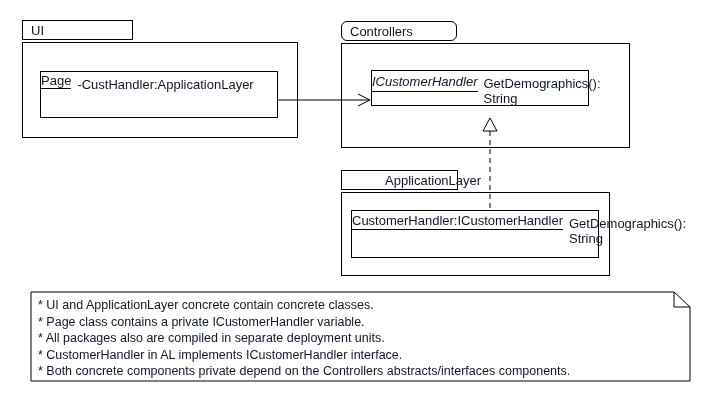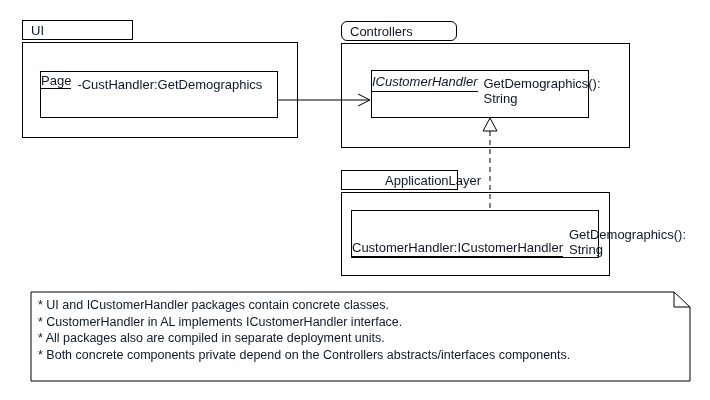--- a/index.html
+++ b/index.html
@@ -92,45 +92,46 @@
   </div>
   <div class="pkg-body" style="left:341px; top:43px; width:289px; height:105px;"></div>
 
   <div class="pkg-tab" style="left:341px; top:170px; width:117px; height:20px;padding-left:43px;">
     <span>ApplicationLayer</span>
   </div>
   <div class="pkg-body" style="left:341px; top:192px; width:269px; height:84px;"></div>
 
   <div class="cls" style="left:40px; top:71px; width:238px; height:47px;">
     <div class="cls-title" style="height:17px;">Page</div>
-    <div class="cls-member">-CustHandler:GetDemographics</div>
+    <div class="cls-member">-CustHandler:ApplicationLayer</div>
   </div>
 
-  <div class="cls" style="left:371px; top:70px; width:218px; height:48px;">
+  <div class="cls" style="left:371px; top:70px; width:218px; height:36px;">
     <div class="cls-title italic" style="height:21px;">ICustomerHandler</div>
     <div class="cls-member">GetDemographics(): String</div>
   </div>
 
-  <div class="cls" style="left:351px; top:210px; width:248px; height:48px;align-items:flex-end;">
+  <div class="cls" style="left:351px; top:210px; width:248px; height:48px;">
     <div class="cls-title" style="height:19px;">CustomerHandler:ICustomerHandler</div>
     <div class="cls-member">GetDemographics(): String</div>
   </div>
 
   <svg class="svg-layer" width="710" height="400" viewBox="0 0 710 400">
 
     <line x1="278" y1="100" x2="369" y2="100" stroke="#000000" stroke-width="1"></line>
     <polyline points="358,94 370,100 358,106" fill="none" stroke="#000000" stroke-width="1"></polyline>
 
     <line x1="490" y1="131" x2="490" y2="210" stroke="#000000" stroke-width="1" stroke-dasharray="5 4"></line>
     <polygon points="490,118 483,131 497,131" fill="#ffffff" stroke="#000000" stroke-width="1"></polygon>
 
     <polygon points="31,292 674,292 690,307 690,381 31,381" fill="#ffffff" stroke="#000000" stroke-width="1"></polygon>
     <polyline points="674,292 674,307 690,307" fill="none" stroke="#000000" stroke-width="1"></polyline>
   </svg>
 
   <div class="note-text">
-    <div class="note-line">* UI and ICustomerHandler packages contain concrete classes.</div>
+    <div class="note-line">* UI and ApplicationLayer concrete contain concrete classes.</div>
+    <div class="note-line">* Page class contains a private ICustomerHandler variable.</div>
+    <div class="note-line">* All packages also are compiled in separate deployment units.</div>
     <div class="note-line">* CustomerHandler in AL implements ICustomerHandler interface.</div>
-    <div class="note-line">* All packages also are compiled in separate deployment units.</div>
     <div class="note-line">* Both concrete components private depend on the Controllers abstracts/interfaces components.</div>
   </div>
 
 </div>
 
 </body></html>

